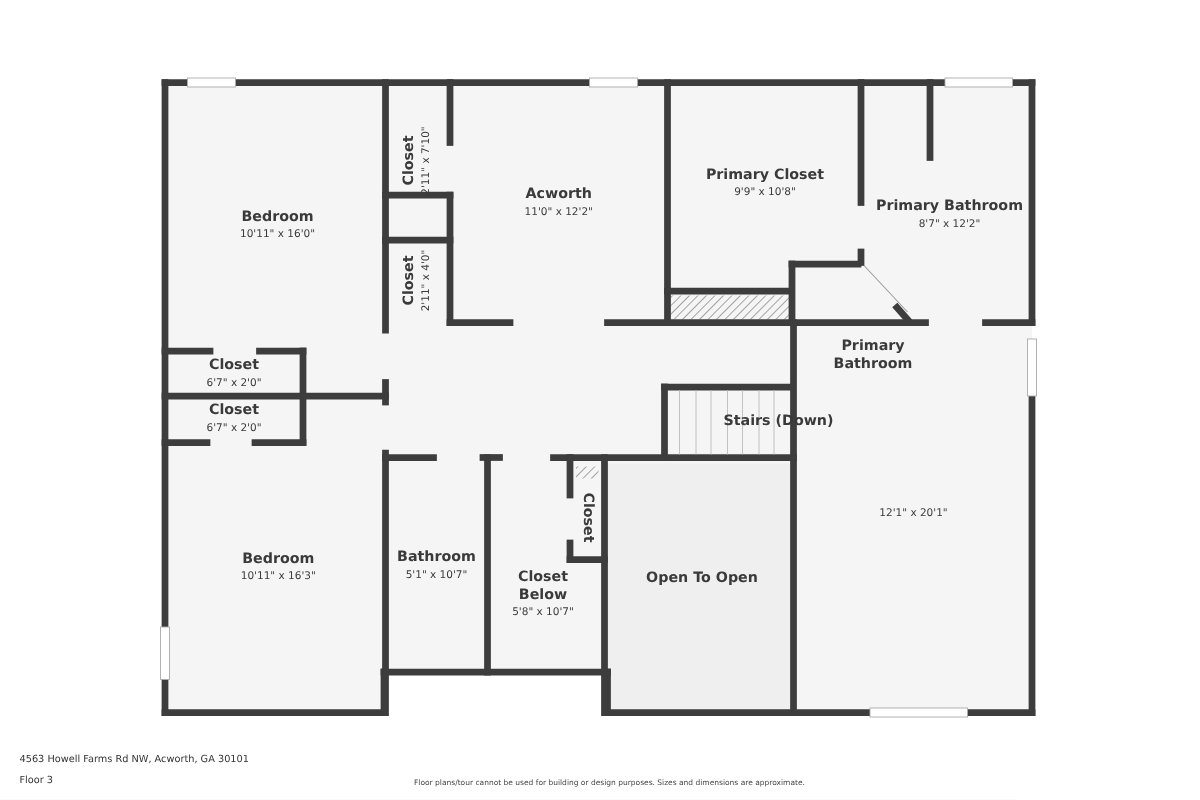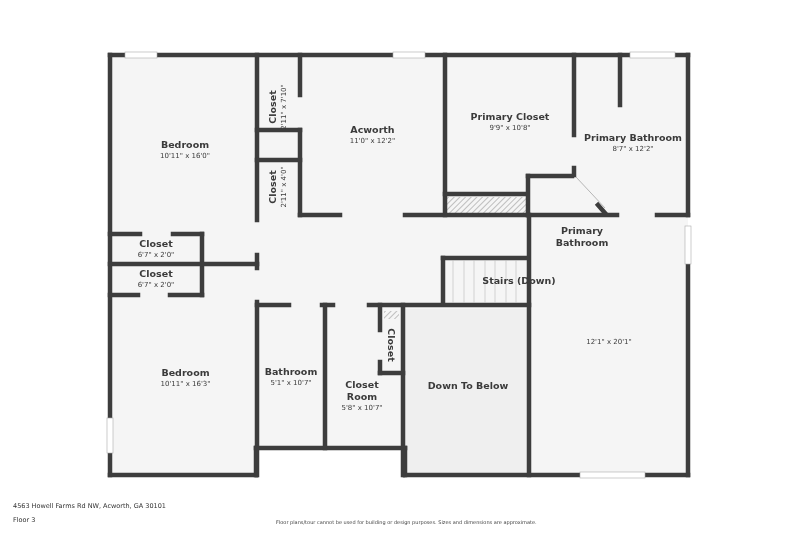--- a/index.html
+++ b/index.html
@@ -170,30 +170,30 @@
   <div class="dim">10'11" x 16'3"</div>
 </div>
 
 <div class="room" style="left:259px;top:366px;width:64px;">
   <div class="name">Bathroom</div>
   <div class="dim">5'1" x 10'7"</div>
 </div>
 
 <div class="room" style="left:327px;top:379px;width:70px;">
   <div class="name">Closet</div>
-  <div class="name">Room</div>
+  <div class="name">Below</div>
   <div class="dim">5'8" x 10'7"</div>
 </div>
 
 <div class="room v90" style="left:361px;top:339px;width:60px;">
   <div class="name">Closet</div>
 </div>
 
 <div class="room" style="left:407px;top:380px;width:122px;">
-  <div class="name">Down To Below</div>
+  <div class="name">Open To Open</div>
 </div>
 
 <div class="room" style="left:532px;top:337px;width:154px;">
   <div class="dim">12'1" x 20'1"</div>
 </div>
 
 <div class="footer" style="left:13px;top:502px;">4563 Howell Farms Rd NW, Acworth, GA 30101</div>
 <div class="footer" style="left:13px;top:516px;">Floor 3</div>
 <div class="disclaimer" style="left:276px;top:519px;">Floor plans/tour cannot be used for building or design purposes. Sizes and dimensions are approximate.</div>
 

